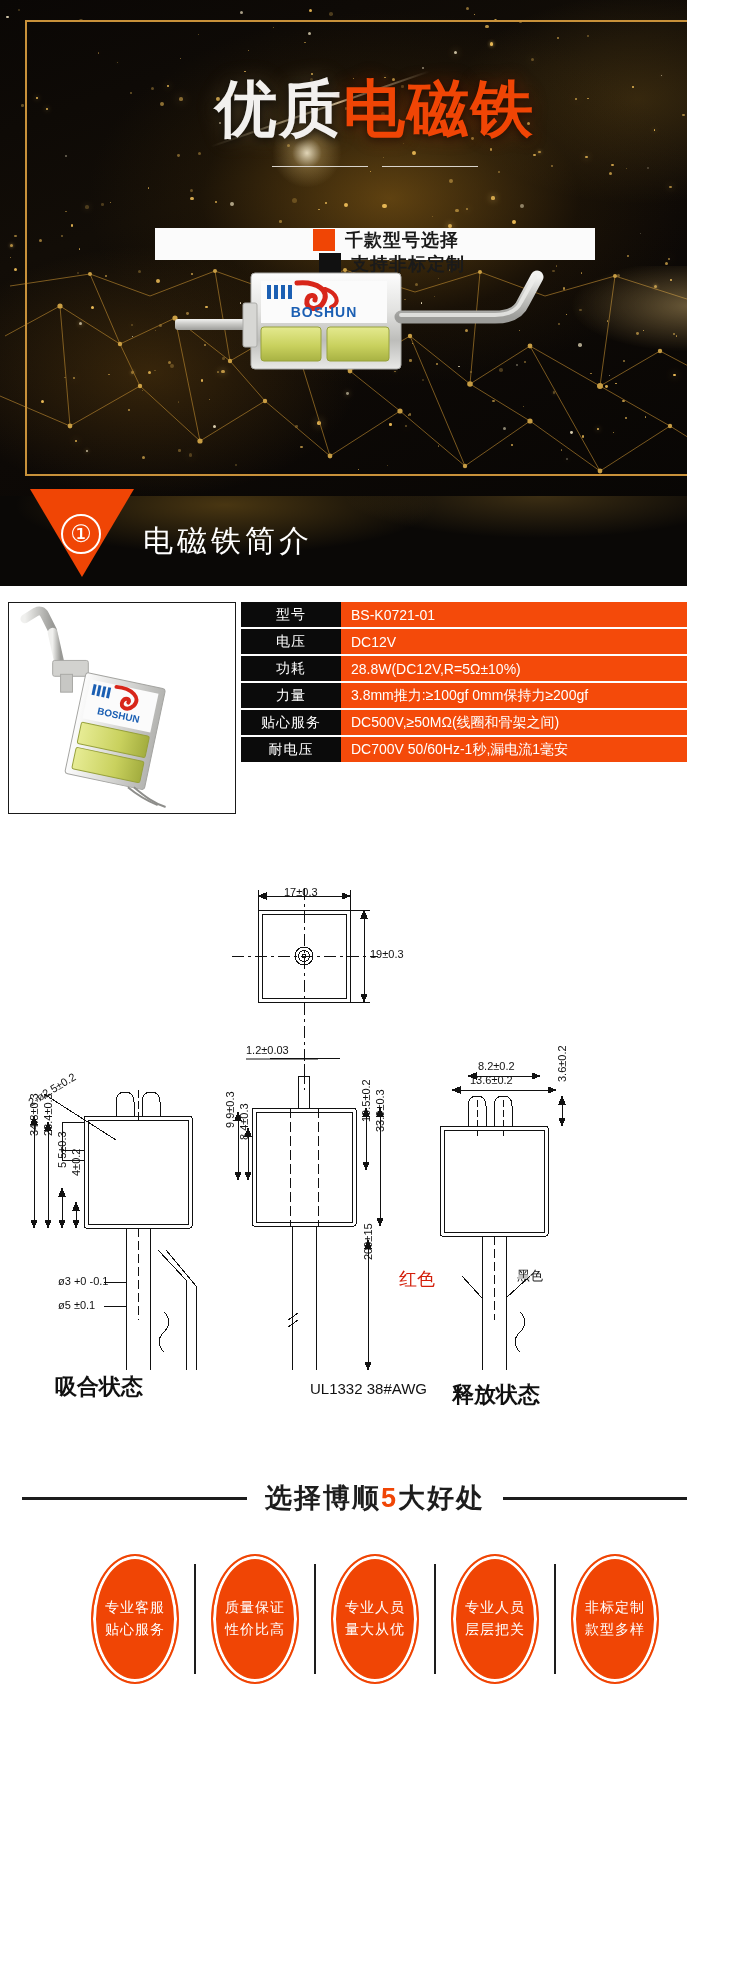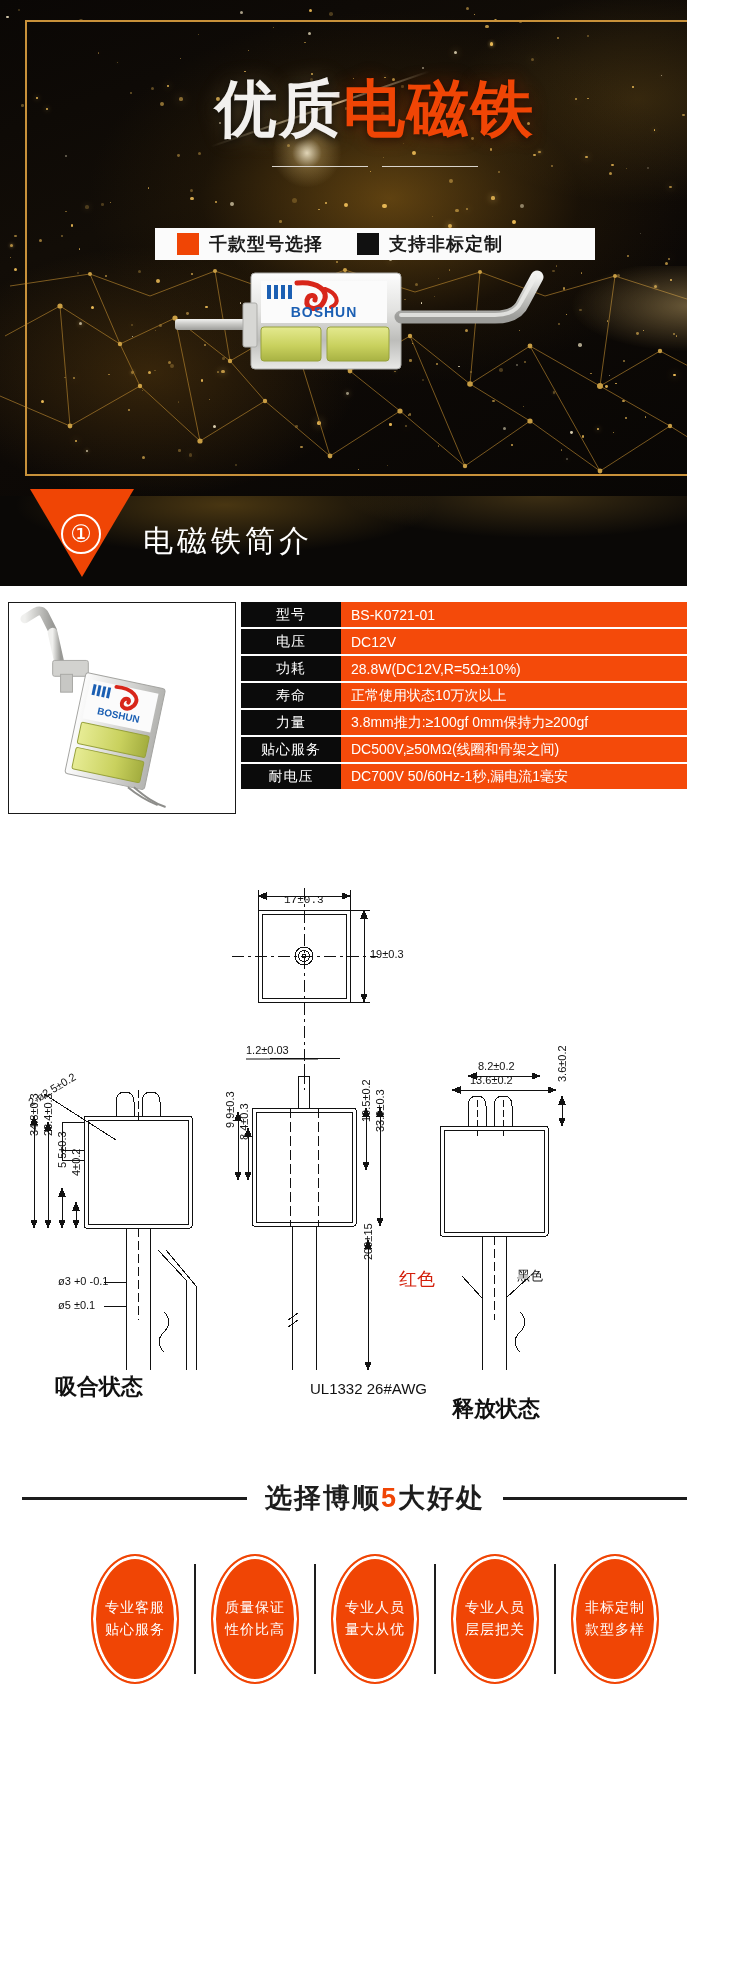--- a/index.html
+++ b/index.html
@@ -71,20 +71,21 @@
     color: #efecE6; font-size: 20px; letter-spacing: 2px;
     white-space: nowrap;
   }
 
   .hero-badges {
     position: absolute; top: 228px; left: 155px;
     width: 440px; height: 32px;
     background: #fbfbfb;
     display: flex; align-items: center;
     z-index: 5;
+    flex-direction: column;
   }
   .badge-item { display: flex; align-items: center; gap: 10px; }
   .badge-item:first-child { margin-left: 22px; }
   .badge-item:last-child { margin-left: 34px; }
   .sw { width: 22px; height: 22px; display: inline-block; }
   .sw-orange { background: #f04505; }
   .sw-black { background: #111; }
   .badge-text { font-size: 18px; color: #1a1a1a; font-weight: 600; letter-spacing: 1px; }
 
   .hero-product {
@@ -634,24 +635,20 @@
       </div>
       <div class="spec-row">
         <div class="spec-key">电压</div>
         <div class="spec-val">DC12V</div>
       </div>
       <div class="spec-row">
         <div class="spec-key">功耗</div>
         <div class="spec-val">28.8W(DC12V,R=5Ω±10%)</div>
       </div>
       <div class="spec-row">
-        <div class="spec-key">寿命</div>
-        <div class="spec-val">正常使用状态10万次以上</div>
-      </div>
-      <div class="spec-row">
         <div class="spec-key">力量</div>
         <div class="spec-val">3.8mm推力:≥100gf 0mm保持力≥200gf</div>
       </div>
       <div class="spec-row">
         <div class="spec-key">贴心服务</div>
         <div class="spec-val">DC500V,≥50MΩ(线圈和骨架之间)</div>
       </div>
       <div class="spec-row">
         <div class="spec-key">耐电压</div>
         <div class="spec-val">DC700V 50/60Hz-1秒,漏电流1毫安</div>
@@ -778,21 +775,21 @@
         <path d="M462 426 L482 448"></path>
         <path d="M530 426 L506 448"></path>
       </g>
 
       <g stroke="#111" stroke-width="1">
         <path d="M246 209 L318 209"></path>
       </g>
     </svg>
 
     
-    <div class="dlabel" style="left:284px; top:44px;font-family:Liberation Mono, monospace;">17±0.3</div>
+    <div class="dlabel" style="left:284px; top:36px;">17±0.3</div>
     <div class="dlabel" style="left:370px; top:98px;">19±0.3</div>
     <div class="dlabel" style="left:246px; top:194px;">1.2±0.03</div>
 
     <div class="dlabel" style="left:224px; top:278px; transform:rotate(-90deg); transform-origin:left top;">9.9±0.3</div>
     <div class="dlabel" style="left:238px; top:290px; transform:rotate(-90deg); transform-origin:left top;">8.4±0.3</div>
     <div class="dlabel" style="left:360px; top:272px; transform:rotate(-90deg); transform-origin:left top;">10.5±0.2</div>
     <div class="dlabel" style="left:374px; top:282px; transform:rotate(-90deg); transform-origin:left top;">33.9±0.3</div>
     <div class="dlabel" style="left:362px; top:410px; transform:rotate(-90deg); transform-origin:left top;">200±15</div>
 
     <div class="dlabel" style="left:26px; top:248px; transform:rotate(-31deg); transform-origin:left top;">2-ø2.5±0.2</div>
@@ -804,22 +801,22 @@
     <div class="dlabel" style="left:58px; top:449px;">ø5 ±0.1</div>
 
     <div class="dlabel" style="left:470px; top:224px;">13.6±0.2</div>
     <div class="dlabel" style="left:478px; top:210px;">8.2±0.2</div>
     <div class="dlabel" style="left:556px; top:232px; transform:rotate(-90deg); transform-origin:left top;">3.6±0.2</div>
 
     <div class="dlabel dred" style="left:399px; top:417px; font-size:18px;">红色</div>
     <div class="dlabel" style="left:517px; top:417px; font-size:13px;">黑色</div>
 
     <div class="dtitle" style="left:55px;  top:522px;">吸合状态</div>
-    <div class="dtitle-sm" style="left:310px; top:530px;">UL1332  26#AWG</div>
-    <div class="dtitle" style="left:452px; top:530px;margin-top:14px;">释放状态</div>
+    <div class="dtitle-sm" style="left:310px; top:530px;">UL1332  38#AWG</div>
+    <div class="dtitle" style="left:452px; top:530px;">释放状态</div>
   </div>
 
   <div class="benefits">
     <div class="ben-head">
       <span class="ben-rule"></span>
       <span class="ben-title"><span>选择博顺</span><span class="num">5</span><span>大好处</span></span>
       <span class="ben-rule"></span>
     </div>
 
     <div class="ben-row">

